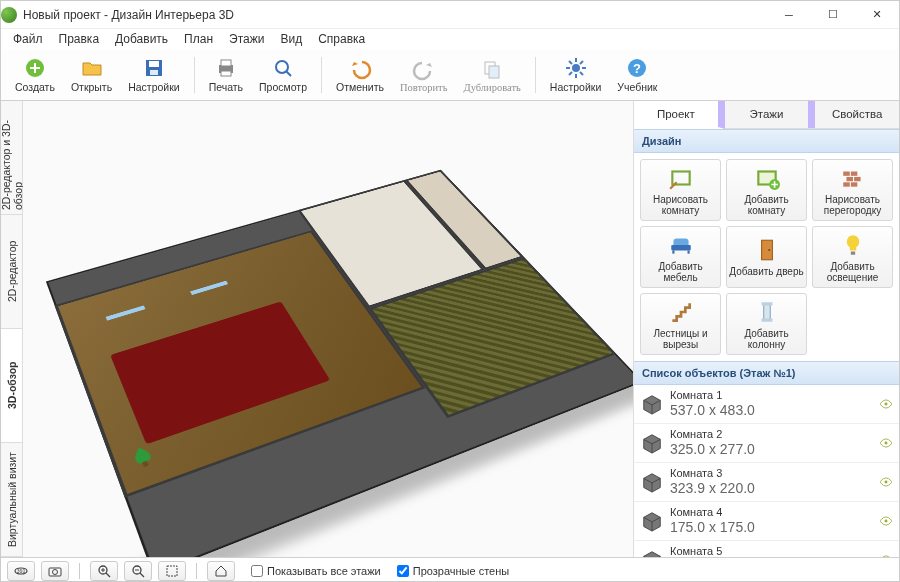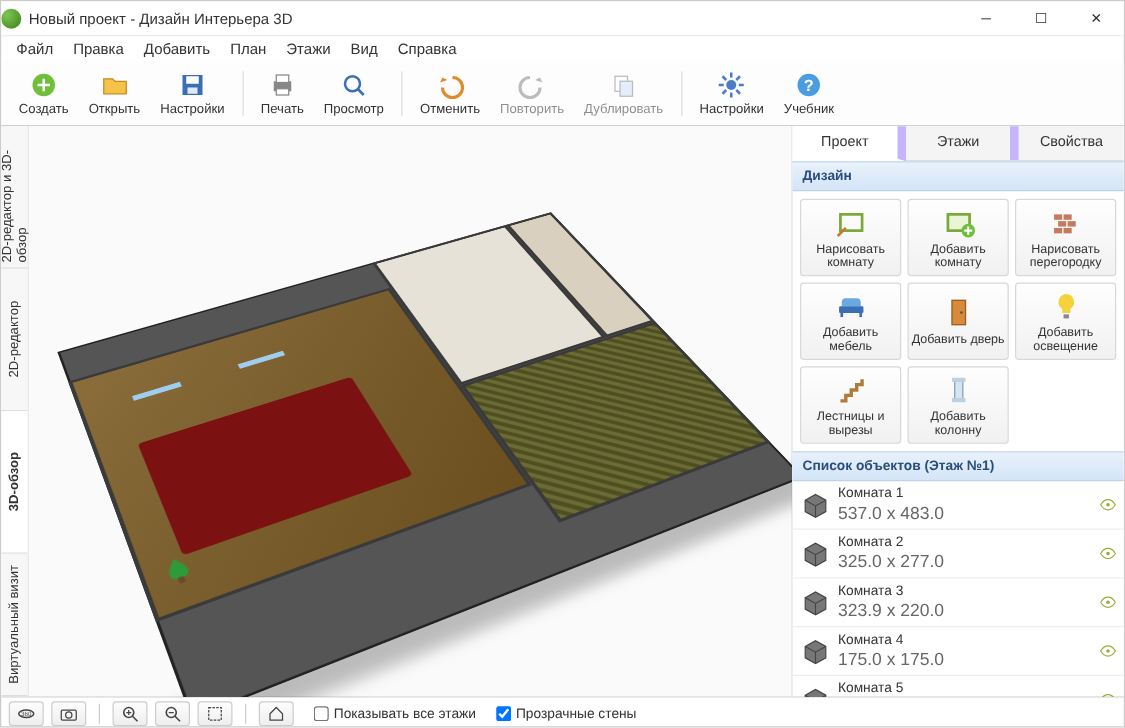--- a/index.html
+++ b/index.html
@@ -7,21 +7,21 @@
   .titlebar { height: 28px; display: flex; align-items: center; padding: 0 0; background: #fff; border-bottom: 1px solid #eee; }
   .titlebar .app-icon { width: 16px; height: 16px; border-radius: 50%; background: radial-gradient(circle at 30% 30%, #7ec850, #3a7d1f); margin-right: 6px; }
   .titlebar .title { flex: 1; font-size: 12px; }
   .winbtn { width: 44px; height: 28px; display: flex; align-items: center; justify-content: center; cursor: pointer; font-family: sans-serif;}
   .menubar { height: 20px; display: flex; align-items: center; padding: 0 4px; font-size: 12px; }
   .menubar .menuitem { padding: 2px 8px; cursor: pointer; }
   .toolbar { height: 52px; display: flex; align-items: center; padding: 2px 6px; border-bottom: 1px solid #d0d0d0; background: #fdfdfd; gap: 0; }
   .tbtn { display: flex; flex-direction: column; align-items: center; justify-content: center; padding: 2px 8px; cursor: pointer; border-radius: 3px; min-width: 48px; }
   .tbtn .ticon { width: 24px; height: 24px; display:flex; align-items:center; justify-content:center; }
   .tbtn .tlabel { font-size: 10.5px; margin-top: 1px; }
-  .tbtn.disabled { opacity: 0.55; }
+  .tbtn.disabled { opacity: 0.55; font-family: Liberation Serif, serif; }
   .tsep { width: 1px; height: 36px; background: #ddd; margin: 0 6px; }
   .main { display: flex; height: calc(582px - 28px - 20px - 52px - 26px); }
   .lefttabs { width: 22px; border-right: 1px solid #ddd; display: flex; flex-direction: column; }
   .vtab { flex: 1; writing-mode: vertical-rl; transform: rotate(180deg); display: flex; align-items: center; justify-content: center; font-size: 10.5px; border-top: 1px solid #ddd; cursor: pointer; background: #f7f7f7; padding:4px 0;}
   .vtab.active { background: #fff; font-weight: bold; }
   .viewport { flex: 1; background: #fafafa; position: relative; display:flex; align-items:center; justify-content:center; overflow:hidden;}
   .rightpanel { width: 266px; border-left: 1px solid #ddd; display: flex; flex-direction: column; background: #fff; }
   .ptabs { display: flex; border-bottom: 1px solid #ddd; }
   .ptab { flex: 1; text-align: center; padding: 7px 4px; font-size: 11.5px; cursor: pointer; border-right: 7px solid #c4b5fd; background:#f4f4f4;}
   .ptab:last-child{border-right:none;}

